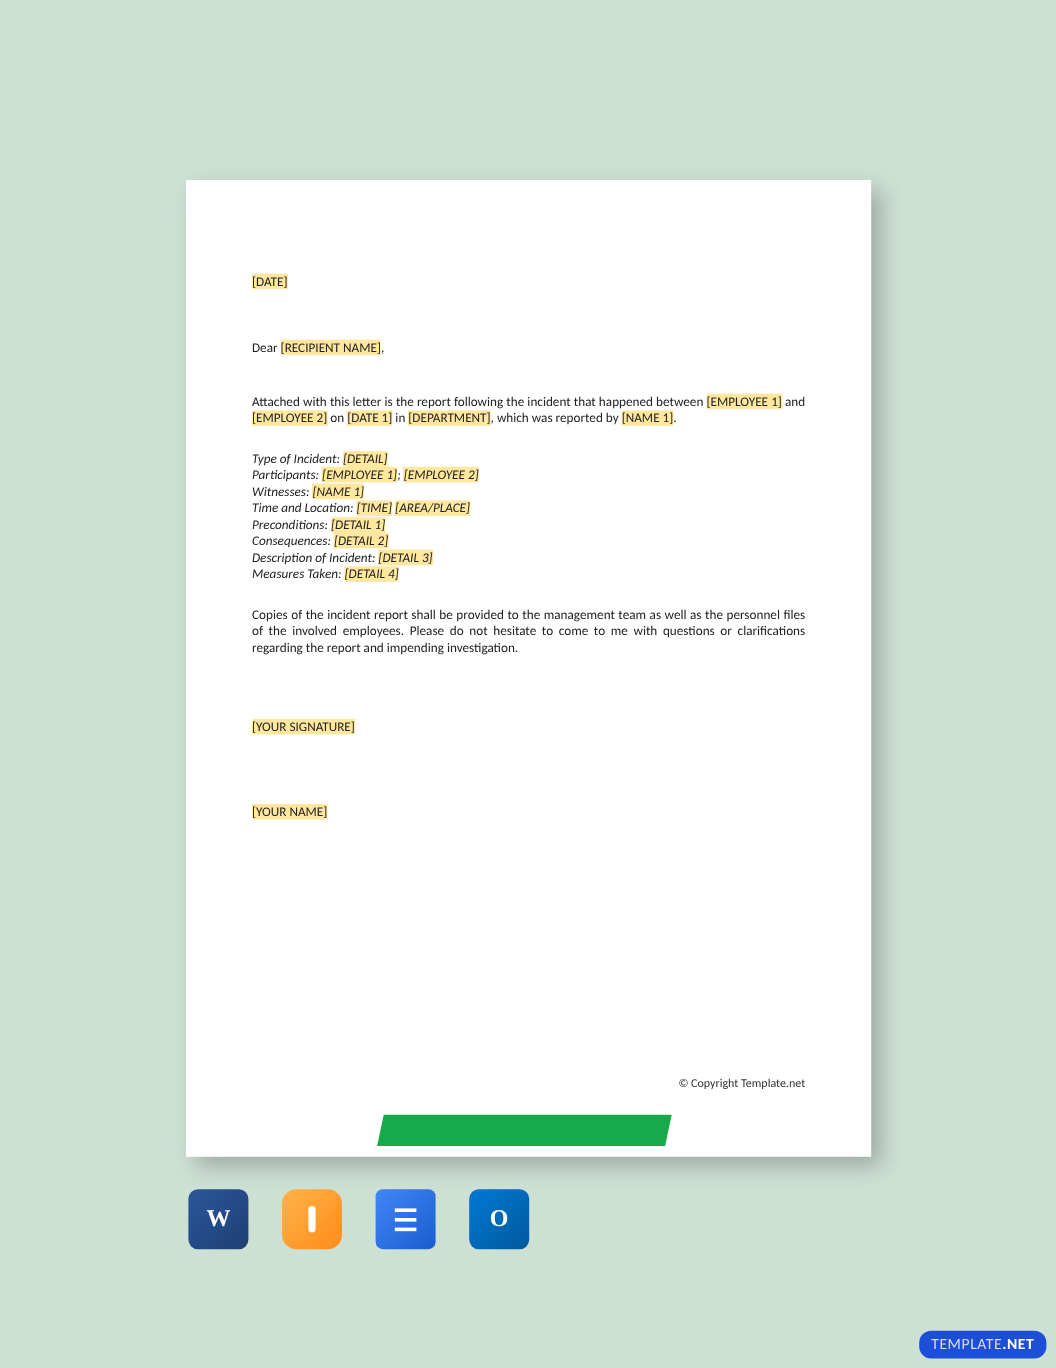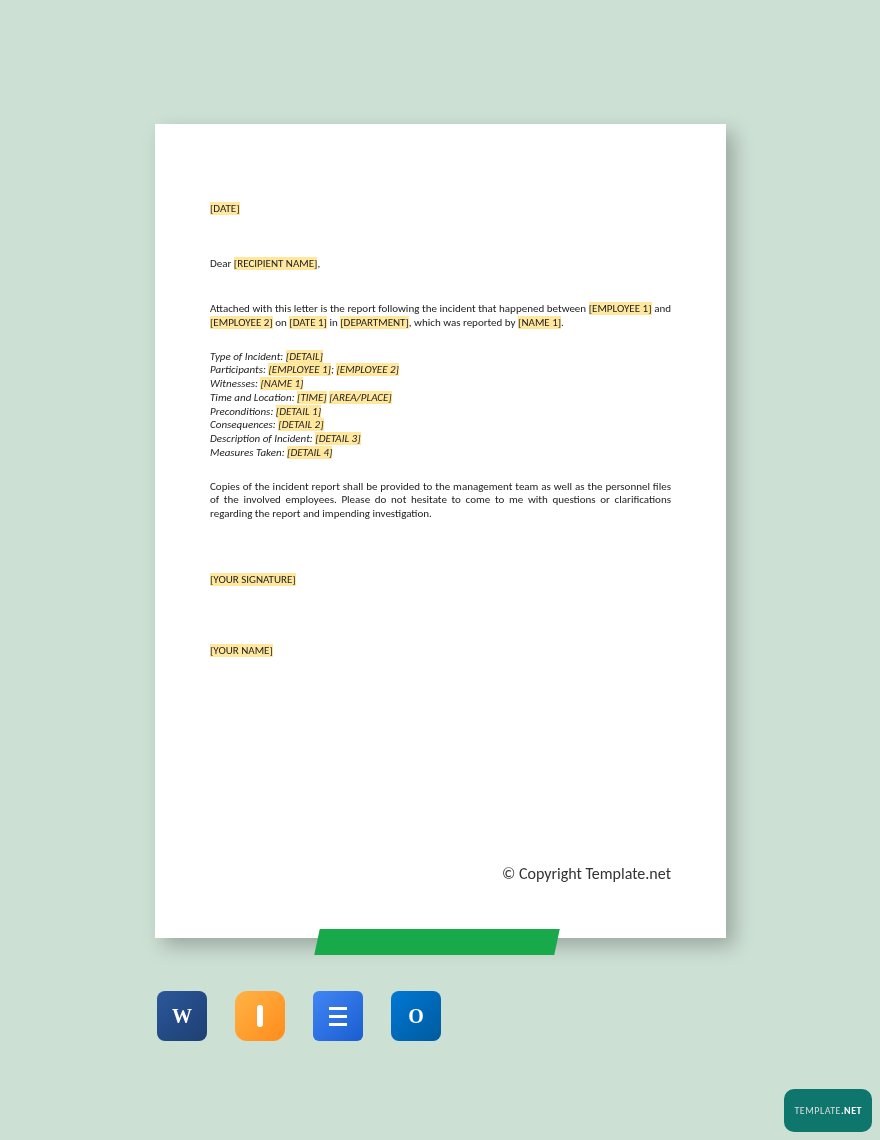--- a/index.html
+++ b/index.html
@@ -7,21 +7,21 @@
     background: #cde0d4;
     width: 880px;
     height: 1140px;
     font-family: Calibri, Arial, sans-serif;
     position: relative;
     overflow: hidden;
   }
   .page {
     position: absolute;
     left: 155px;
-    top: 124px;
+    top: 150px;
     width: 571px;
     height: 814px;
     background: #fff;
     box-shadow: 8px 8px 18px rgba(0,0,0,0.25);
     padding: 78px 55px 30px 55px;
     font-size: 11px;
     color: #222;
   }
   .hl {
     background: #ffe79e;
@@ -32,21 +32,21 @@
   .fields { line-height: 1.25; margin-bottom: 20px; font-style: italic; }
   .field-row {}
   .para2 { text-align: justify; line-height: 1.25; margin-bottom: 52px; }
   .regards { margin-bottom: 30px; }
   .sig { margin-bottom: 58px; }
   .yourname {}
   .copyright {
     position: absolute;
     right: 55px;
     bottom: 55px;
-    font-size: 16px;
+    font-size: 10px;
     color: #333;
   }
   .green-tab {
     position: absolute;
     left: 317px;
     top: 929px;
     width: 240px;
     height: 26px;
     background: #18a94a;
     transform: skewX(-12deg);
@@ -75,24 +75,24 @@
   .icon-pages { background: linear-gradient(135deg,#ffb347,#ff8c1a); border-radius: 12px; }
   .icon-pages::after{content:"";position:absolute;width:6px;height:22px;background:#fff;border-radius:3px;}
   .icon-docs { background: linear-gradient(135deg,#4285f4,#1a5dd0); border-radius: 6px; }
   .icon-docs::before{content:"";position:absolute;width:18px;height:3px;background:#fff;top:16px;}
   .icon-docs::after{content:"";position:absolute;width:18px;height:3px;background:#fff;top:24px;box-shadow:0 8px 0 #fff;}
   .icon-outlook { background: linear-gradient(135deg,#0078d4,#005a9e); font-family: Georgia, serif; }
   .badge {
     position: absolute;
     right: 8px;
     bottom: 8px;
-    background: #0f766e;
+    background: #1d4ed8;
     color: #ddd;
-    font-size: 10px;
-    padding: 15px 10px;
+    font-size: 13px;
+    padding: 4px 10px;
     border-radius: 10px;
     letter-spacing: 0.5px;
   }
   .badge .net { color: #fff; font-weight: 600; }
 </style>
 </head>
 <body>
 
 <div class="page">
   <div class="date-line"><span class="hl">[DATE]</span></div>

